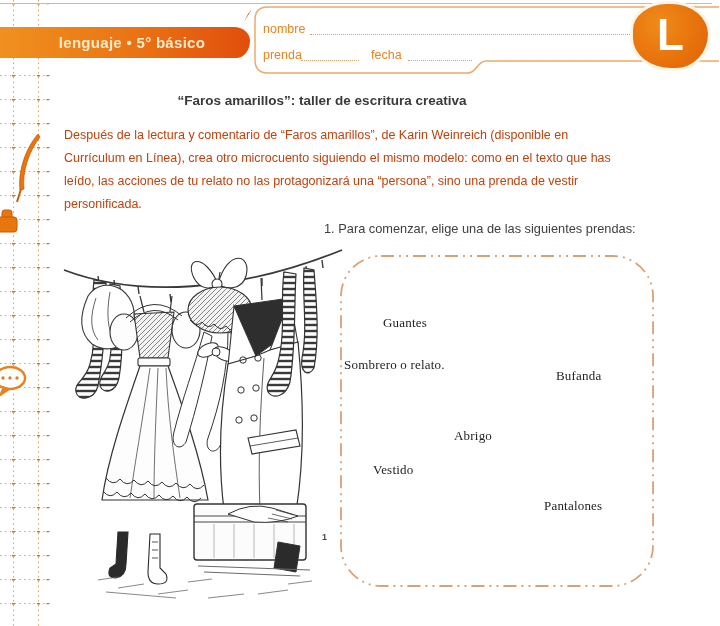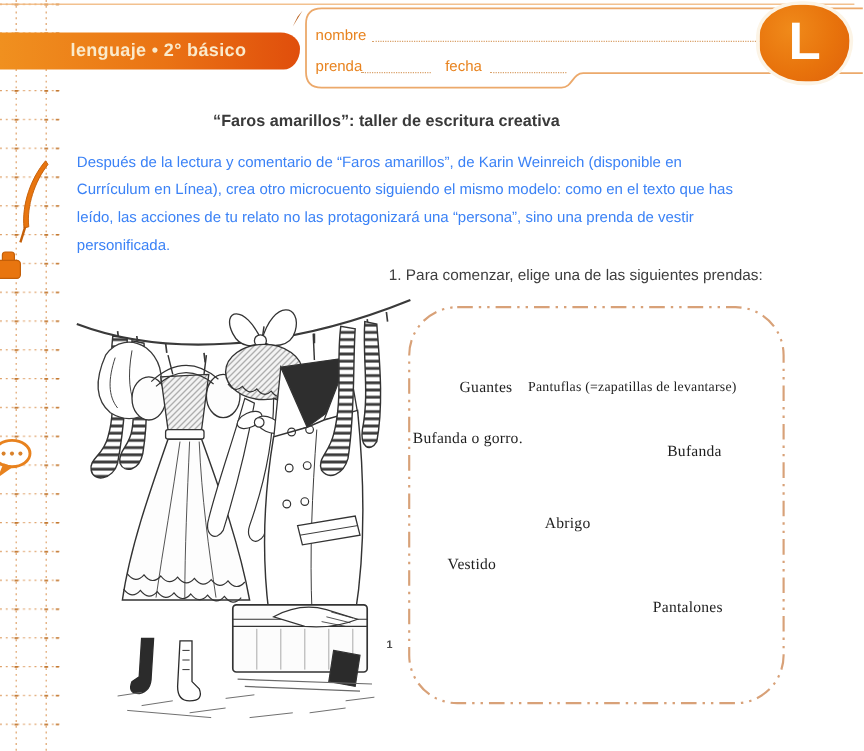--- a/index.html
+++ b/index.html
@@ -24,21 +24,21 @@
   .logo-badge b{color:#ffffff;font-size:44px;font-weight:700;line-height:1;margin-top:-2px;}
 
   
   .railsvg{position:absolute;left:0;top:0;width:50px;height:626px;z-index:1;}
   .railicon{position:absolute;z-index:2;}
 
   
   .title{position:absolute;left:38px;top:93px;width:568px;text-align:center;
     font-size:13.5px;font-weight:700;color:#3a3a3a;}
   .intro{position:absolute;left:64px;top:124px;width:560px;
-    font-size:12.5px;line-height:23px;color:#3b82f6;}
+    font-size:12.5px;line-height:23px;color:#c2410c;}
   .step1{position:absolute;left:324px;top:221px;font-size:12.8px;color:#3e3e3e;}
 
   
   .dashsvg{position:absolute;left:338px;top:253px;width:318px;height:337px;}
   .hand{position:absolute;font-family:cursive;font-size:13px;color:#1e1e1e;
     white-space:nowrap;letter-spacing:.2px;}
   .hand.small{font-size:11.5px;}
   .footnote{position:absolute;left:322px;top:532px;font-size:9px;font-weight:700;color:#4a4a4a;}
 
   .illus{position:absolute;left:58px;top:232px;width:288px;height:380px;}
@@ -79,21 +79,21 @@
   </svg>
 
   <div class="topline"></div>
 
   <svg class="hdrsvg" viewBox="0 0 720 90">
     <path d="M719,7 L268,7 Q255,7 255,20 L255,60 Q255,73 268,73 L468,73 C477,73 477,61 486,61 L719,61" fill="none" stroke="#ECA96B" stroke-width="1.5"></path>
     <path d="M252,9 L244,22 L248,14 Z" fill="#B4540C"></path>
   </svg>
 
   <div class="subject-bar">
-    <span>lenguaje  •  2° básico</span>
+    <span>lenguaje  •  5° básico</span>
   </div>
 
   <div class="formlabel" style="left:263px;top:22px;">nombre</div>
   <div class="fieldline" style="left:310px;top:22px;width:328px;"></div>
   <div class="formlabel" style="left:263px;top:48px;">prenda</div>
   <div class="fieldline" style="left:301px;top:48px;width:58px;"></div>
   <div class="formlabel" style="left:371px;top:48px;">fecha</div>
   <div class="fieldline" style="left:408px;top:48px;width:64px;"></div>
 
   <div class="logo-badge">
@@ -202,20 +202,19 @@
     </g>
   </svg>
 
   <svg class="dashsvg" viewBox="0 0 318 337">
     <rect x="3" y="3" width="312" height="330" rx="40" fill="none" stroke="#D8A178" stroke-width="1.8" stroke-dasharray="13 5 2 5 2 5"></rect>
   </svg>
 
   <span class="footnote">1</span>
 
   <span class="hand" style="left:383px;top:284px;margin-top:31px;">Guantes</span>
-  <span class="hand small" style="left:440px;top:317px;">Pantuflas (=zapatillas de levantarse)</span>
-  <span class="hand" style="left:344px;top:357px;">Bufanda o gorro.</span>
+  <span class="hand" style="left:344px;top:357px;">Sombrero o relato.</span>
   <span class="hand" style="left:556px;top:368px;">Bufanda</span>
   <span class="hand" style="left:454px;top:428px;">Abrigo</span>
   <span class="hand" style="left:373px;top:462px;">Vestido</span>
   <span class="hand" style="left:544px;top:498px;">Pantalones</span>
 
 </div>
 
 </body></html>

